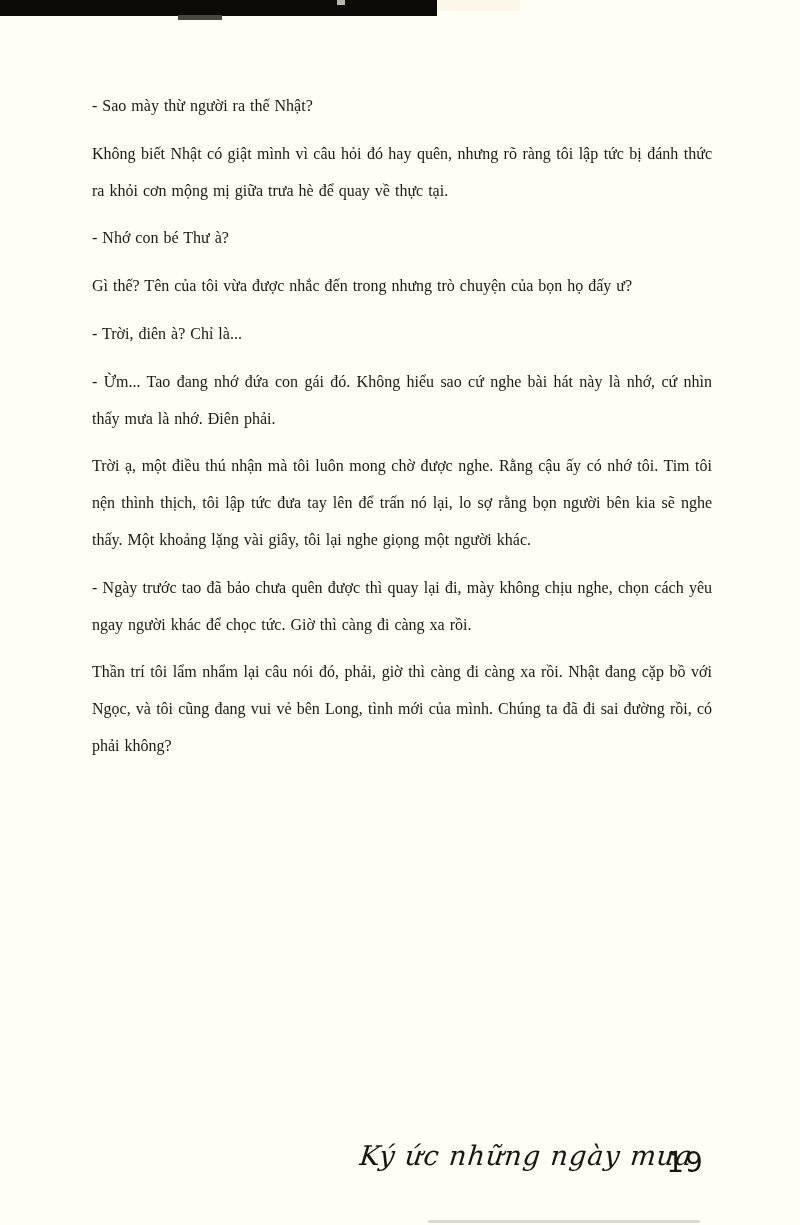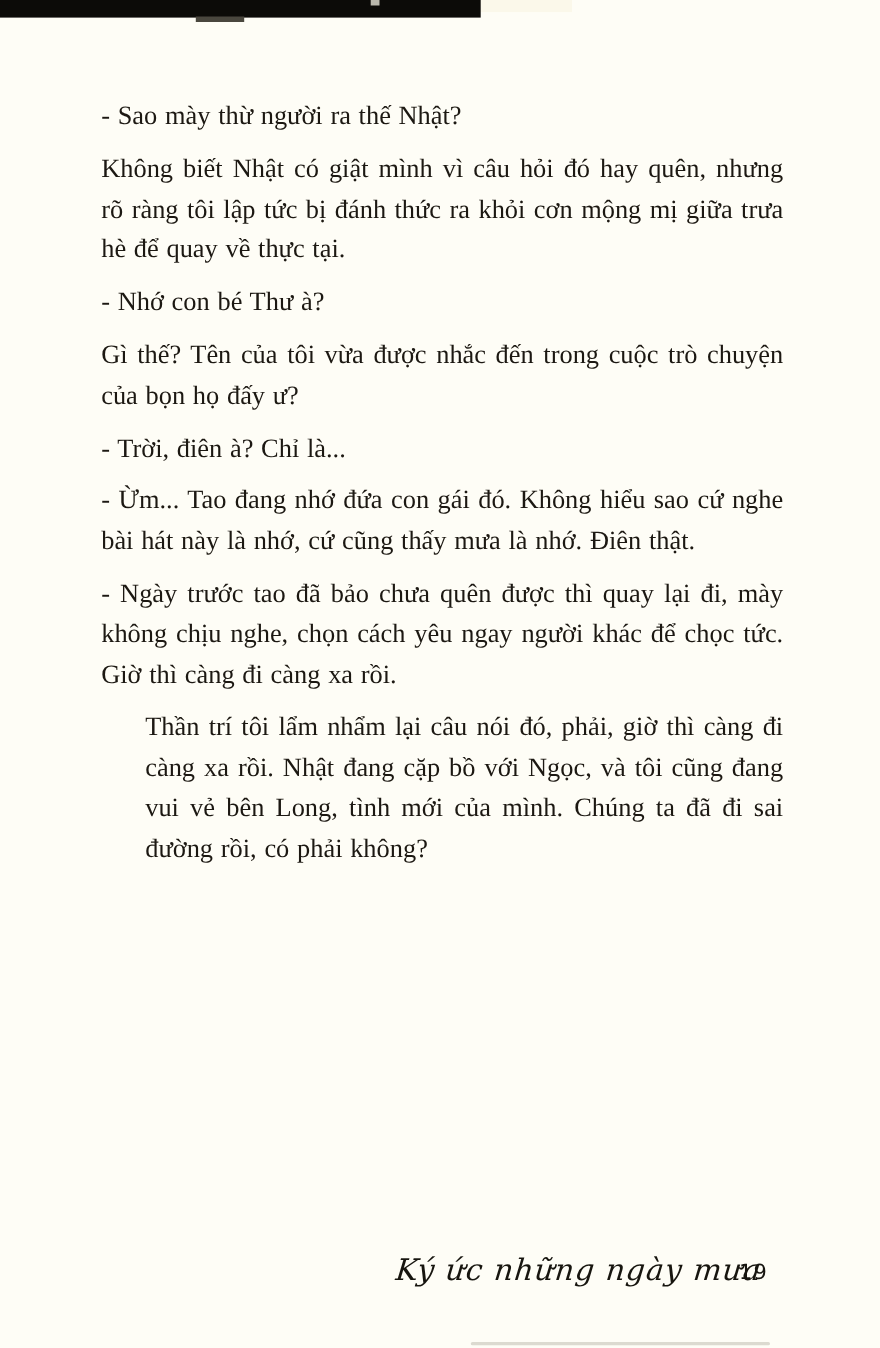--- a/index.html
+++ b/index.html
@@ -39,32 +39,31 @@
     height: 5px;
     background: #b9b7ac;
   }
   
   .text-block {
     position: absolute;
     left: 92px;
     top: 88px;
     width: 620px;
     color: #1c1812;
-    font-size: 24px;
+    font-size: 16px;
     line-height: 36.8px;
     text-align: justify;
   }
   .text-block p {
     margin: 0 0 11px 0;
     padding: 0;
     word-spacing: 1px;
   }
   .text-block p:last-child {
     margin-bottom: 0;
-    margin-left: 40px;
   }
   
   .footer-title {
     position: absolute;
     left: 360px;
     top: 1140px;
     width: 270px;
     text-align: center;
     font-family: "DejaVu Serif", serif;
     font-style: italic;
@@ -74,21 +73,21 @@
     transform: skewX(-6deg);
     white-space: nowrap;
   }
   .footer-page-number {
     position: absolute;
     left: 663px;
     top: 1146px;
     width: 44px;
     text-align: center;
     font-family: "DejaVu Sans", sans-serif;
-    font-size: 19px;
+    font-size: 28px;
     letter-spacing: 1px;
     color: #171510;
   }
   
   .bottom-shadow {
     position: absolute;
     left: 428px;
     top: 1220px;
     width: 272px;
     height: 3px;
@@ -110,22 +109,23 @@
 
 <div class="top-tint"></div>
 <div class="scan-bar"></div>
 <div class="scan-bar-notch"></div>
 <div class="scan-smudge"></div>
 
 <div class="text-block">
   <p>- Sao mày thừ người ra thế Nhật?</p>
   <p>Không biết Nhật có giật mình vì câu hỏi đó hay quên, nhưng rõ ràng tôi lập tức bị đánh thức ra khỏi cơn mộng mị giữa trưa hè để quay về thực tại.</p>
   <p>- Nhớ con bé Thư à?</p>
-  <p>Gì thế? Tên của tôi vừa được nhắc đến trong cuộc trò chuyện của bọn họ đấy ư?</p>
+  <p>Gì thế? Tên của tôi vừa được nhắc đến trong nhưng trò chuyện của bọn họ đấy ư?</p>
   <p>- Trời, điên à? Chỉ là...</p>
-  <p>- Ừm... Tao đang nhớ đứa con gái đó. Không hiểu sao cứ nghe bài hát này là nhớ, cứ cũng thấy mưa là nhớ. Điên thật.</p>
+  <p>- Ừm... Tao đang nhớ đứa con gái đó. Không hiểu sao cứ nghe bài hát này là nhớ, cứ nhìn thấy mưa là nhớ. Điên phải.</p>
+  <p>Trời ạ, một điều thú nhận mà tôi luôn mong chờ được nghe. Rằng cậu ấy có nhớ tôi. Tim tôi nện thình thịch, tôi lập tức đưa tay lên để trấn nó lại, lo sợ rằng bọn người bên kia sẽ nghe thấy. Một khoảng lặng vài giây, tôi lại nghe giọng một người khác.</p>
   <p>- Ngày trước tao đã bảo chưa quên được thì quay lại đi, mày không chịu nghe, chọn cách yêu ngay người khác để chọc tức. Giờ thì càng đi càng xa rồi.</p>
   <p>Thần trí tôi lẩm nhẩm lại câu nói đó, phải, giờ thì càng đi càng xa rồi. Nhật đang cặp bồ với Ngọc, và tôi cũng đang vui vẻ bên Long, tình mới của mình. Chúng ta đã đi sai đường rồi, có phải không?</p>
 </div>
 
 <div class="footer-title">Ký ức những ngày mưa</div>
 <div class="footer-page-number">19</div>
 <div class="bottom-shadow"></div>
 
 </body></html>

